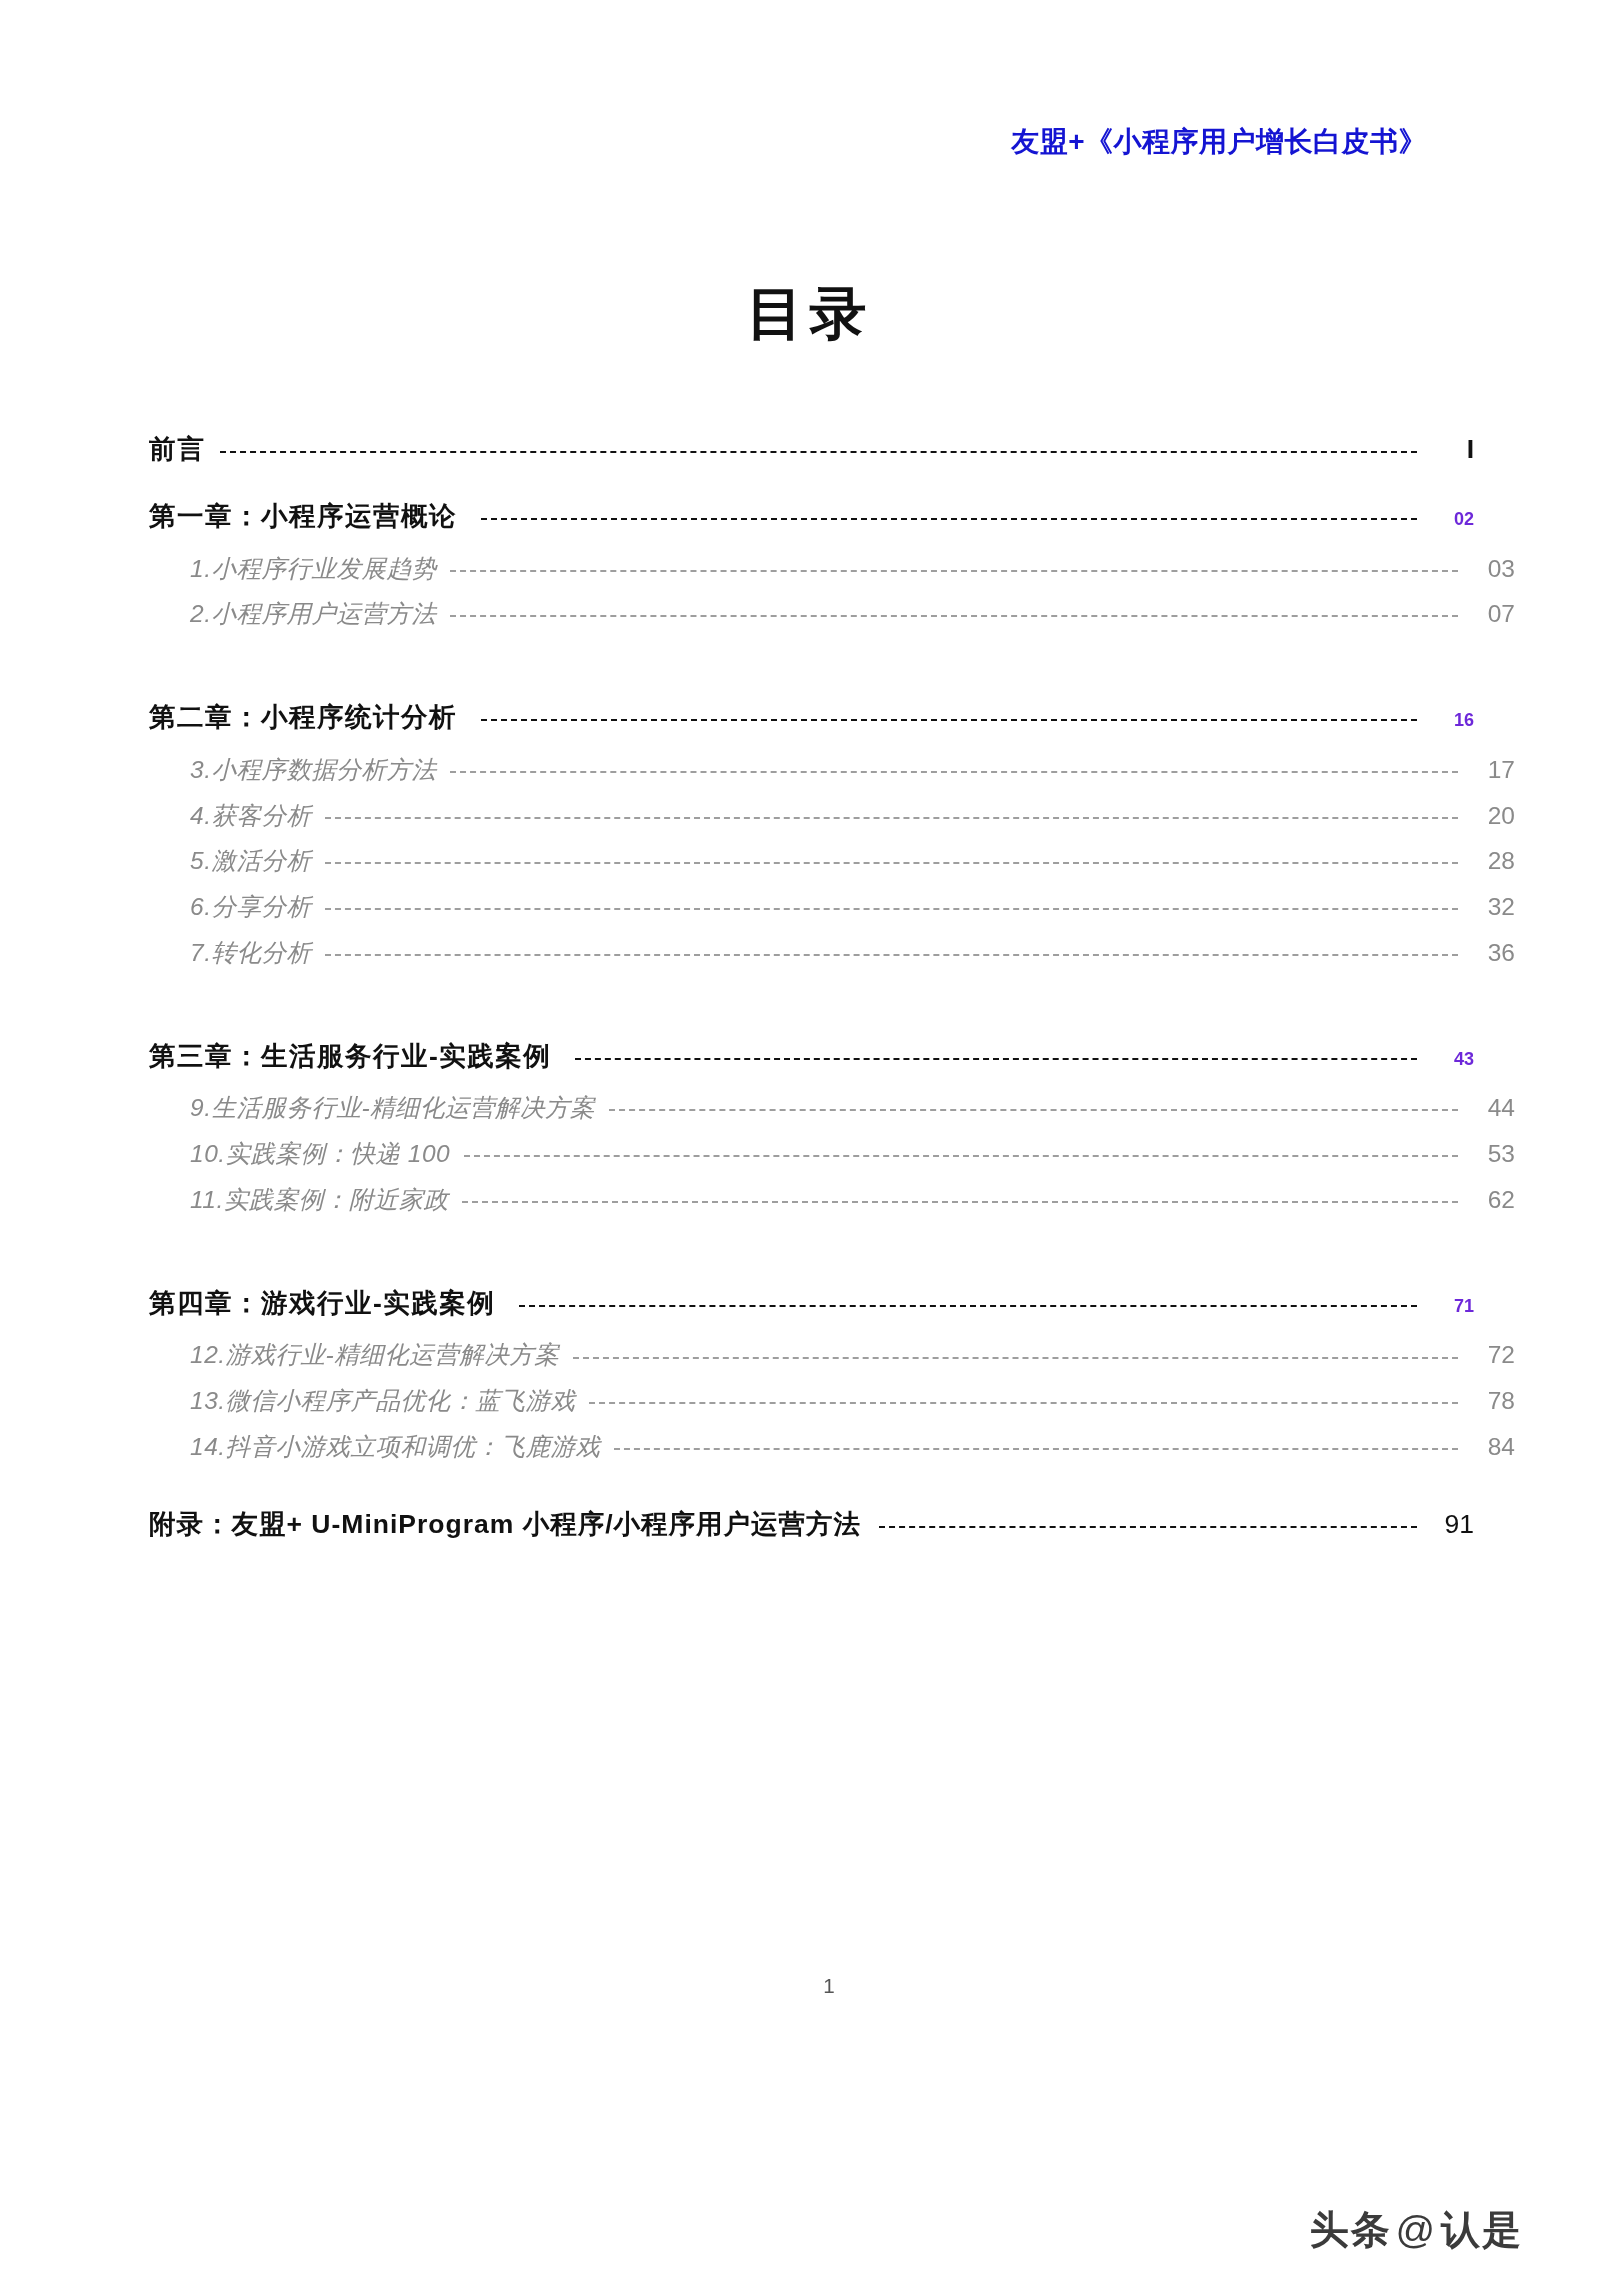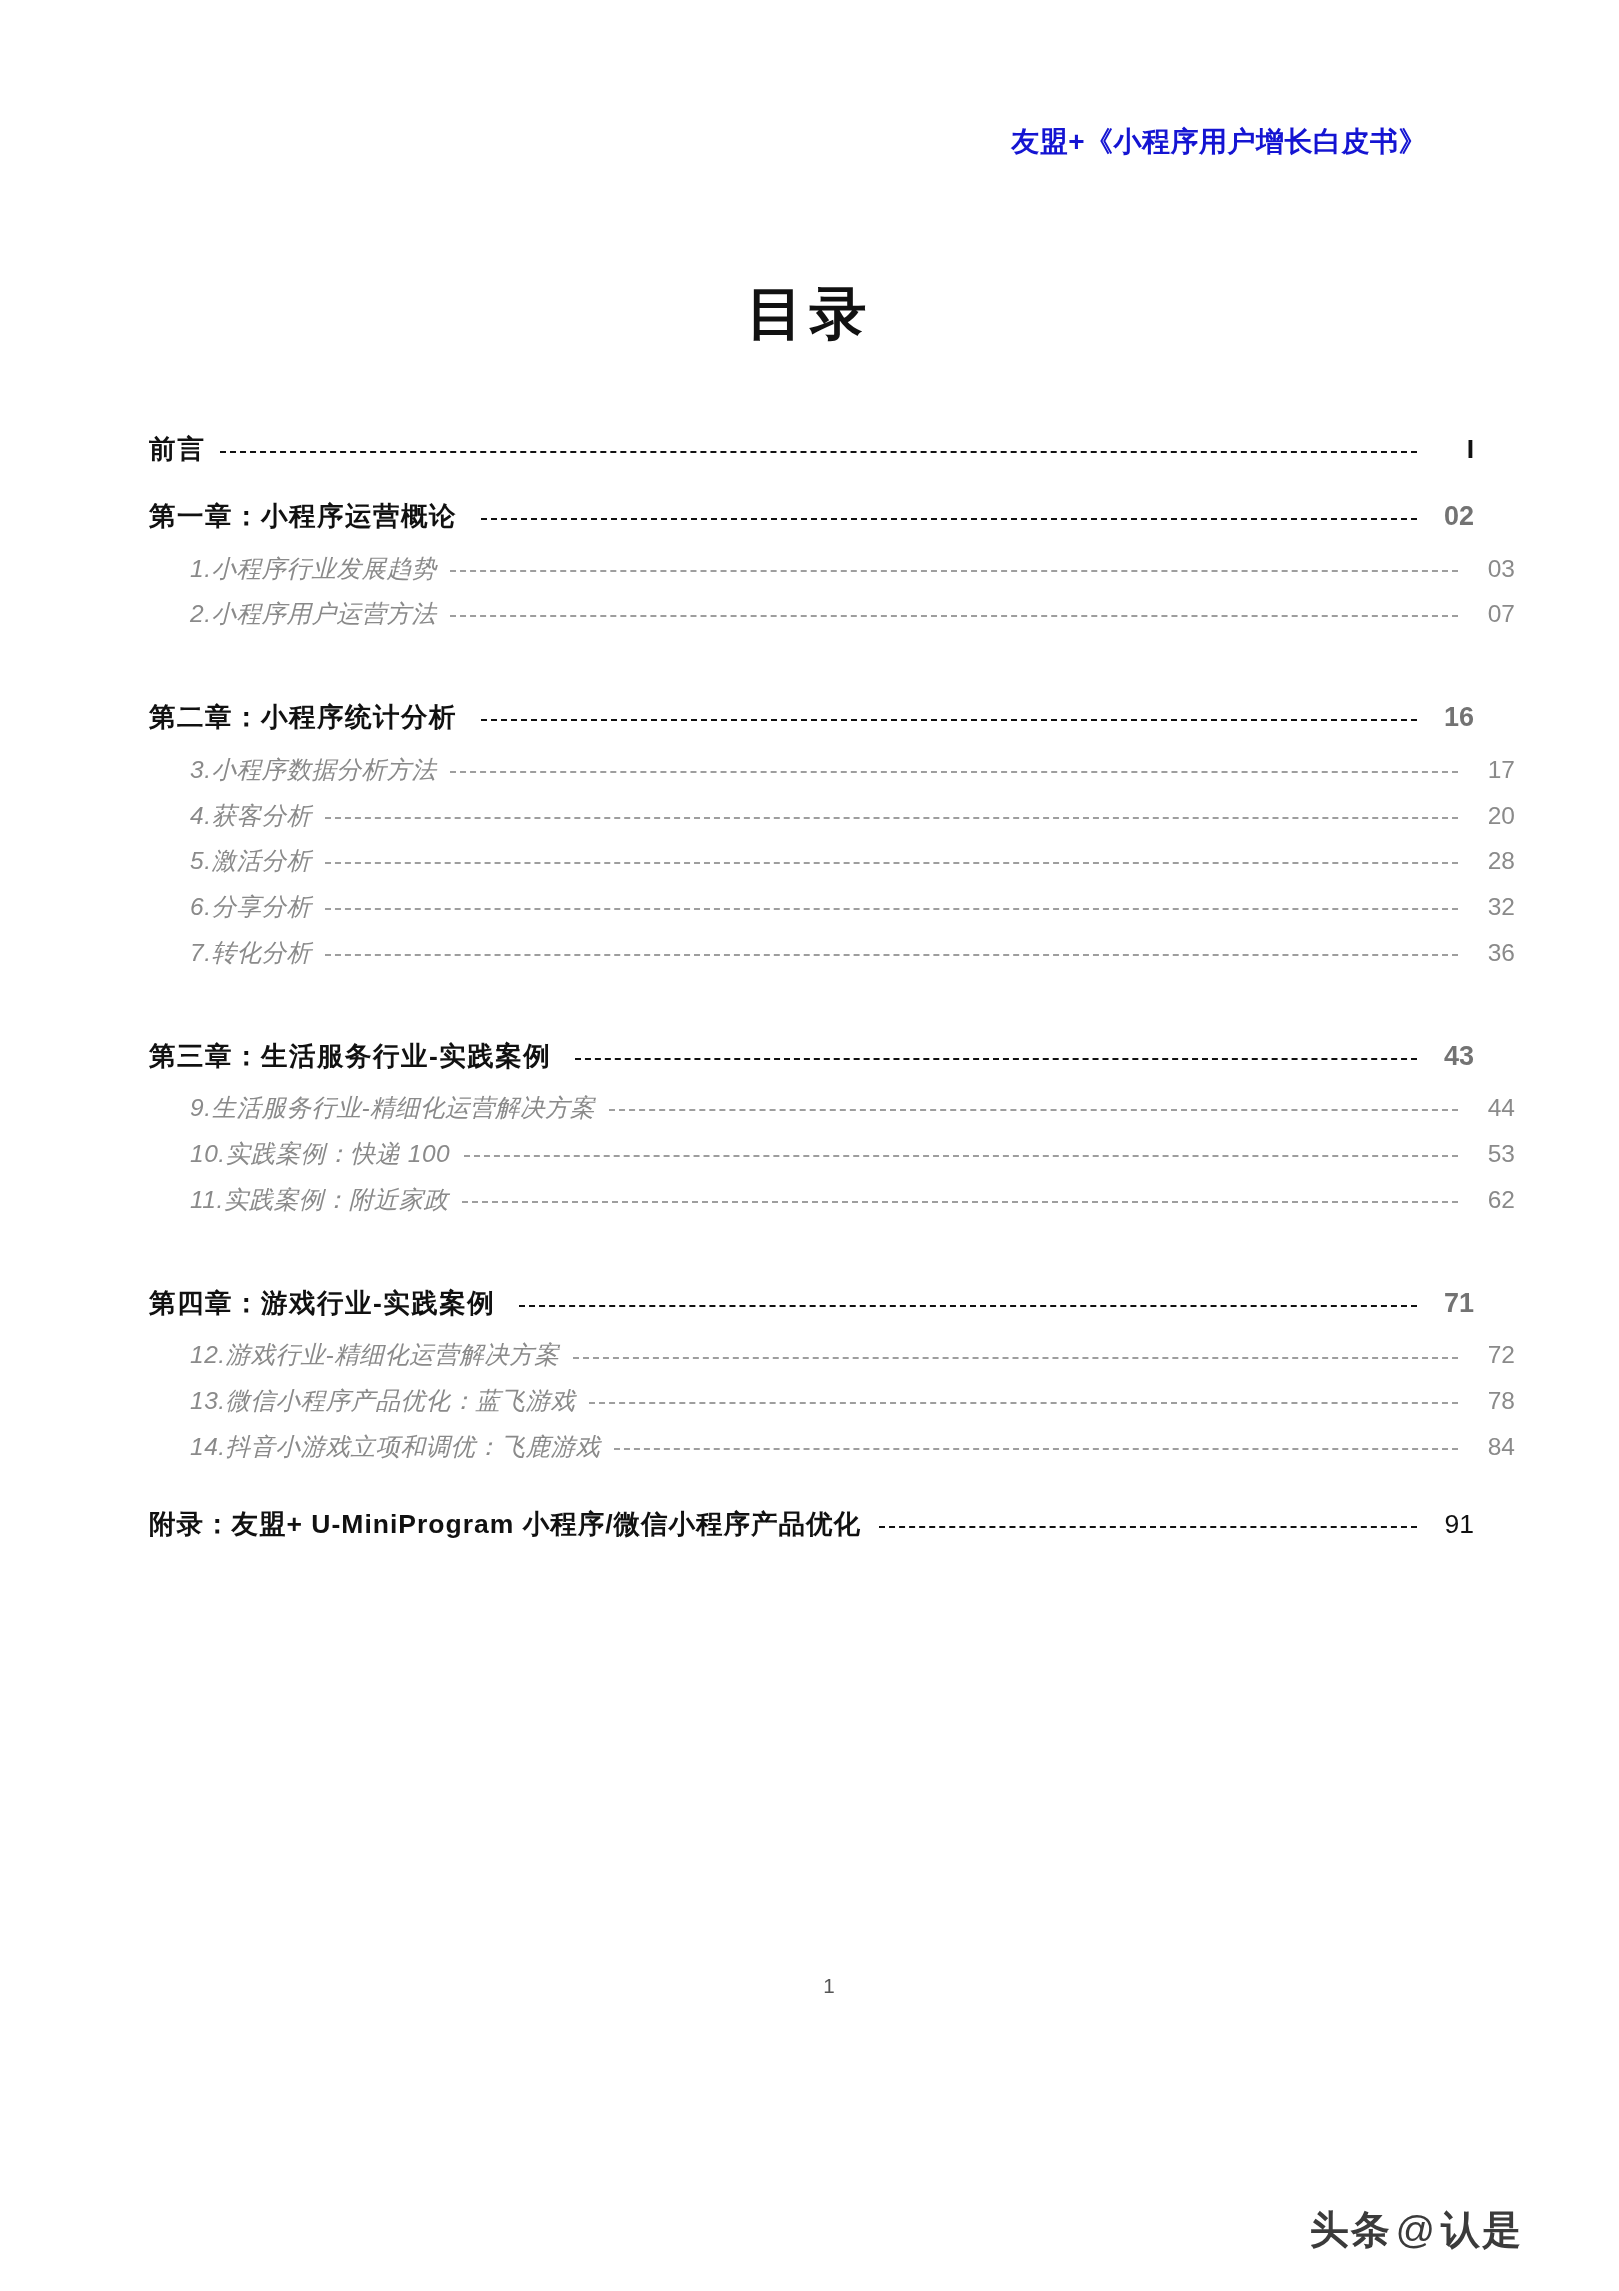--- a/index.html
+++ b/index.html
@@ -113,23 +113,23 @@
     letter-spacing: 1.5px;
   }
   .row-chapter .leader {
     margin-left: 23.5px;
   }
   .row-chapter .leader::before {
     border-top-width: 2.9px;
     border-top-color: #111111;
   }
   .row-chapter .toc-page {
-    font-size: 27px;
-    font-weight: 700;
-    color: #737373;
+    font-size: 18px;
+    font-weight: 700;
+    color: #6d28d9;
     width: 43px;
   }
 
   
   .row-item {
     margin-top: 12.7px;
     margin-bottom: 12.7px;
     padding-left: 41px;
   }
   .row-item .toc-label {
@@ -308,21 +308,21 @@
       <span class="leader"></span>
       <span class="toc-page">78</span>
     </div>
     <div class="toc-row row-item">
       <span class="toc-label">14.抖音小游戏立项和调优：飞鹿游戏</span>
       <span class="leader"></span>
       <span class="toc-page">84</span>
     </div>
 
     <div class="toc-row row-appendix">
-      <span class="toc-label">附录：友盟+ U-MiniProgram  小程序/微信小程序产品优化</span>
+      <span class="toc-label">附录：友盟+ U-MiniProgram  小程序/小程序用户运营方法</span>
       <span class="leader"></span>
       <span class="toc-page">91</span>
     </div>
 
   </div>
 
   <div class="page-number">1</div>
 
   <div class="watermark">
     <span>头条</span><span class="wm-at">@</span><span>认是</span>

